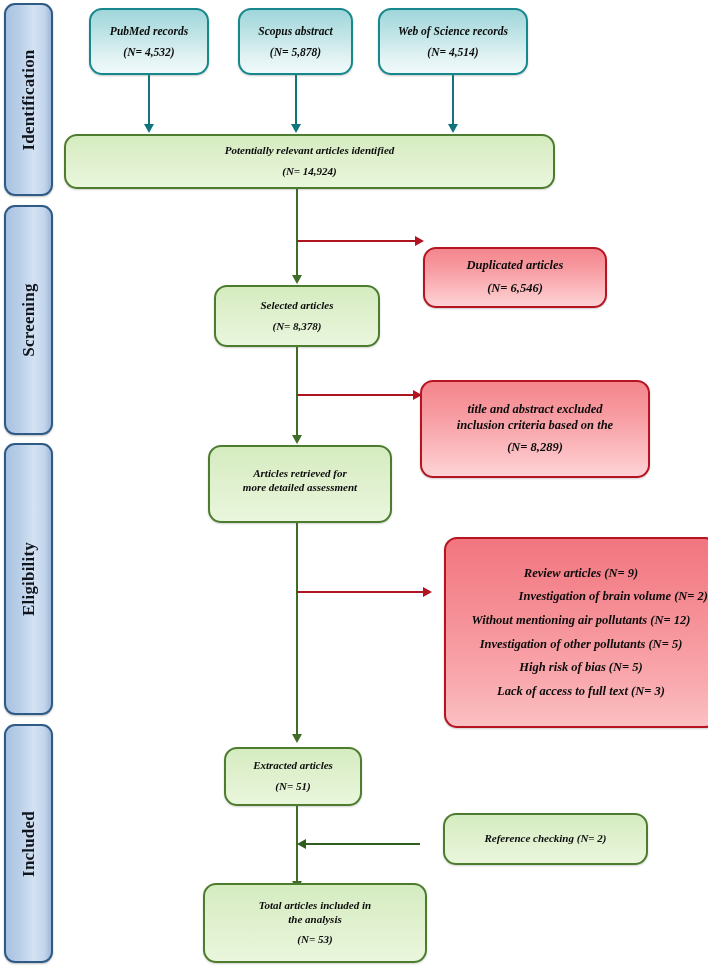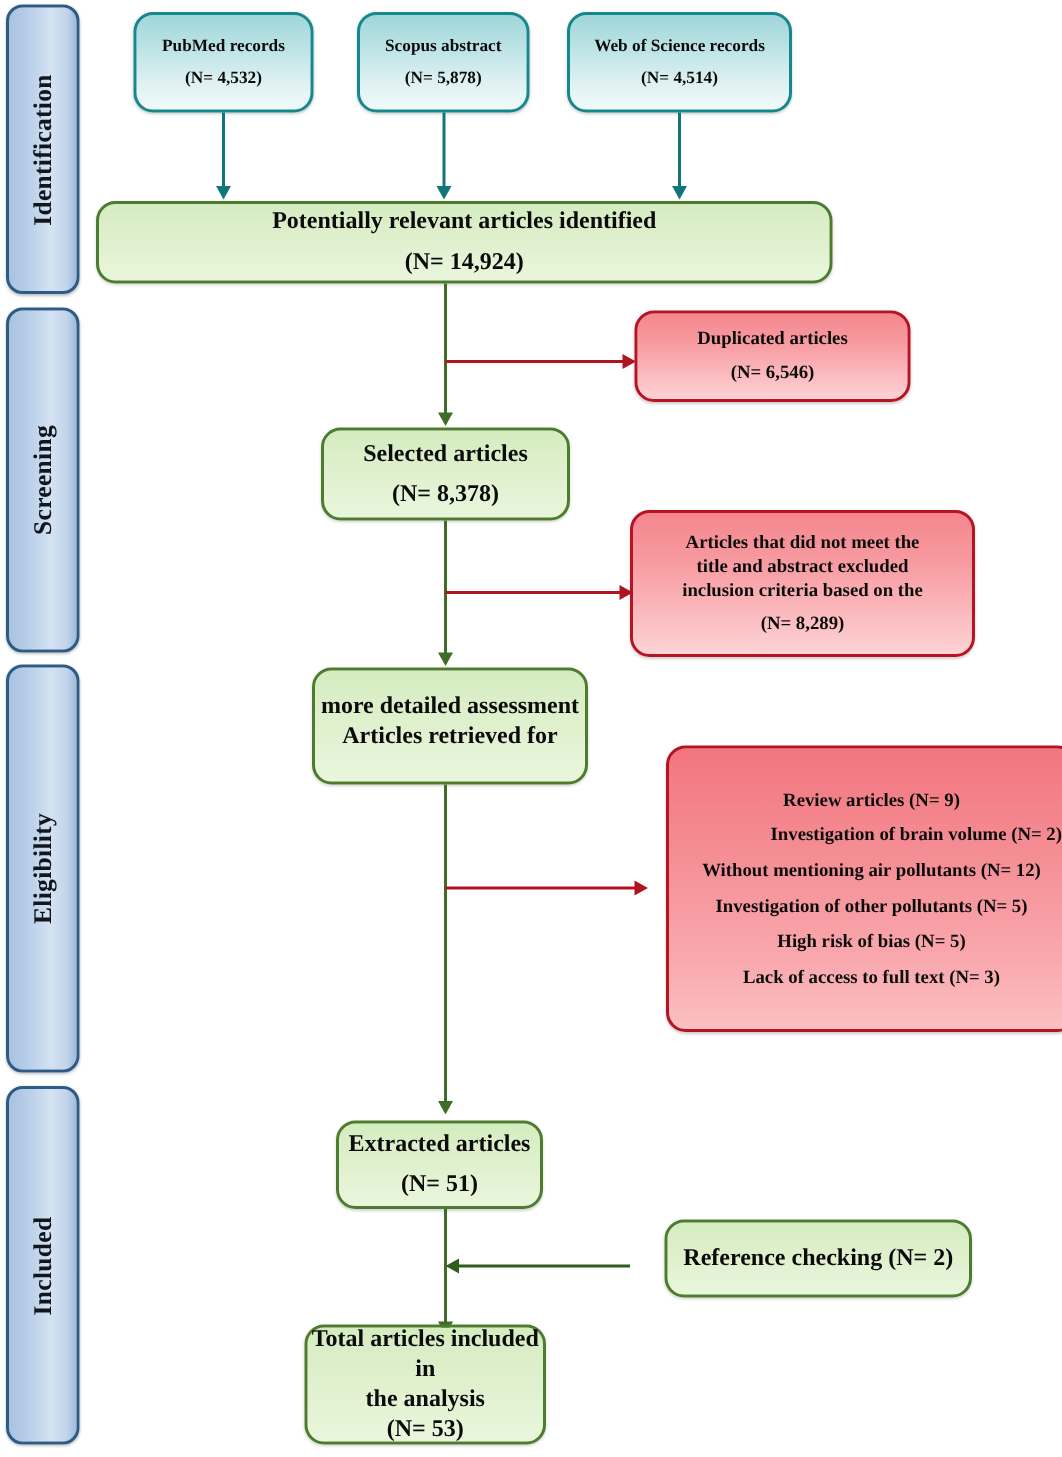--- a/index.html
+++ b/index.html
@@ -47,43 +47,44 @@
     box-sizing: border-box;
     display: flex;
     flex-direction: column;
     align-items: center;
     justify-content: center;
     text-align: center;
     font-weight: bold;
     color: #0b0b0b;
     line-height: 1.25;
   }
-  .node .line { display: block; width: 100%; }
+  .node .line { display: block; width: 100%; font-style: italic; }
   .node .spacer { height: 7px; }
 
   .node-teal {
     border: 2px solid #16878c;
     border-radius: 13px;
     background: linear-gradient(to bottom, #9fd6da 0%, #bfe4e6 38%, #dff1f2 72%, #f0fafa 100%);
     font-size: 11.5px;
     box-shadow: 0 1px 2px rgba(0,0,0,0.22);
   }
   .node-green {
     border: 2px solid #4e7c2f;
     border-radius: 13px;
     background: linear-gradient(to bottom, #d4ecc0 0%, #dff0cd 45%, #e9f6dc 100%);
-    font-size: 16px;
+    font-size: 11px;
     box-shadow: 0 1px 2px rgba(0,0,0,0.18);
   }
   .node-red {
     border: 2px solid #b51420;
     border-radius: 13px;
     background: linear-gradient(to bottom, #f4868d 0%, #f79ba1 35%, #fbb9bd 70%, #fdd3d5 100%);
     font-size: 12.5px;
     box-shadow: 0 1px 2px rgba(0,0,0,0.2);
+    margin-top: 40px;
   }
   .node-red.flat {
     background: linear-gradient(to bottom, #f2757f 0%, #f58f96 40%, #f9a8ad 75%, #fbc0c3 100%);
   }
 
   
   .vline { position: absolute; width: 2px; }
   .hline { position: absolute; height: 2px; }
   .teal-c { background: #10757c; }
   .green-c { background: #3f6d27; }
@@ -181,30 +182,29 @@
     <span class="line">(N= 8,378)</span>
   </div>
 
   <div class="vline green-c" style="left:296px;top:347px;height:89px;"></div>
   <div class="arrow arrow-down-green" style="left:292px;top:435px;"></div>
 
   <div class="hline red-c" style="left:297px;top:394px;width:118px;"></div>
   <div class="arrow arrow-right-red" style="left:413px;top:390px;"></div>
 
   <div class="node node-red" style="left:420px;top:340px;width:230px;height:98px;">
-    <span class="line">Articles that did not meet the</span>
     <span class="line">title and abstract excluded</span>
     <span class="line">inclusion criteria based on the</span>
     <span class="spacer"></span>
     <span class="line">(N= 8,289)</span>
   </div>
 
   <div class="node node-green" style="left:208px;top:445px;width:184px;height:78px;">
+    <span class="line">Articles retrieved for</span>
     <span class="line">more detailed assessment</span>
-    <span class="line">Articles retrieved for</span>
     <span class="spacer"></span>
   </div>
 
   <div class="vline green-c" style="left:296px;top:523px;height:212px;"></div>
   <div class="arrow arrow-down-green" style="left:292px;top:734px;"></div>
 
   <div class="hline red-c" style="left:297px;top:591px;width:128px;"></div>
   <div class="arrow arrow-right-red" style="left:423px;top:587px;"></div>
 
   <div class="node node-red flat" style="left:444px;top:497px;width:274px;height:191px;padding:6px 8px;">
@@ -225,20 +225,20 @@
   <div class="vline green-c" style="left:296px;top:806px;height:77px;"></div>
   <div class="arrow arrow-down-green" style="left:292px;top:881px;"></div>
 
   <div class="hline dgreen-c" style="left:306px;top:843px;width:114px;"></div>
   <div class="arrow arrow-left-dgreen" style="left:297px;top:839px;"></div>
 
   <div class="node node-green" style="left:443px;top:813px;width:205px;height:52px;">
     <span class="line">Reference checking (N= 2)</span>
   </div>
 
-  <div class="node node-green" style="left:203px;top:883px;width:161px;height:80px;">
+  <div class="node node-green" style="left:203px;top:883px;width:224px;height:80px;">
     <span class="line">Total articles included in</span>
     <span class="line">the analysis</span>
     <span class="spacer"></span>
     <span class="line">(N= 53)</span>
   </div>
 
 </div>
 
 </body></html>

